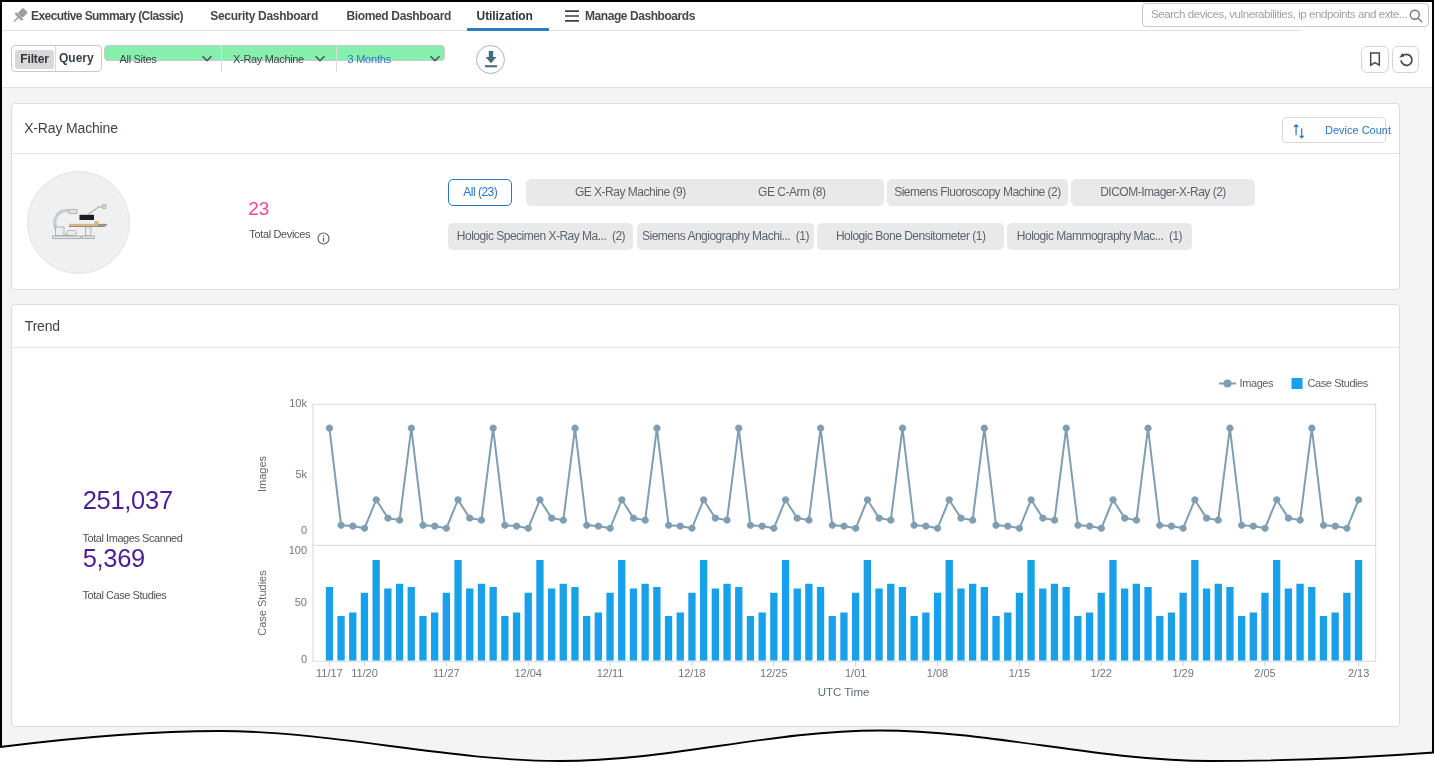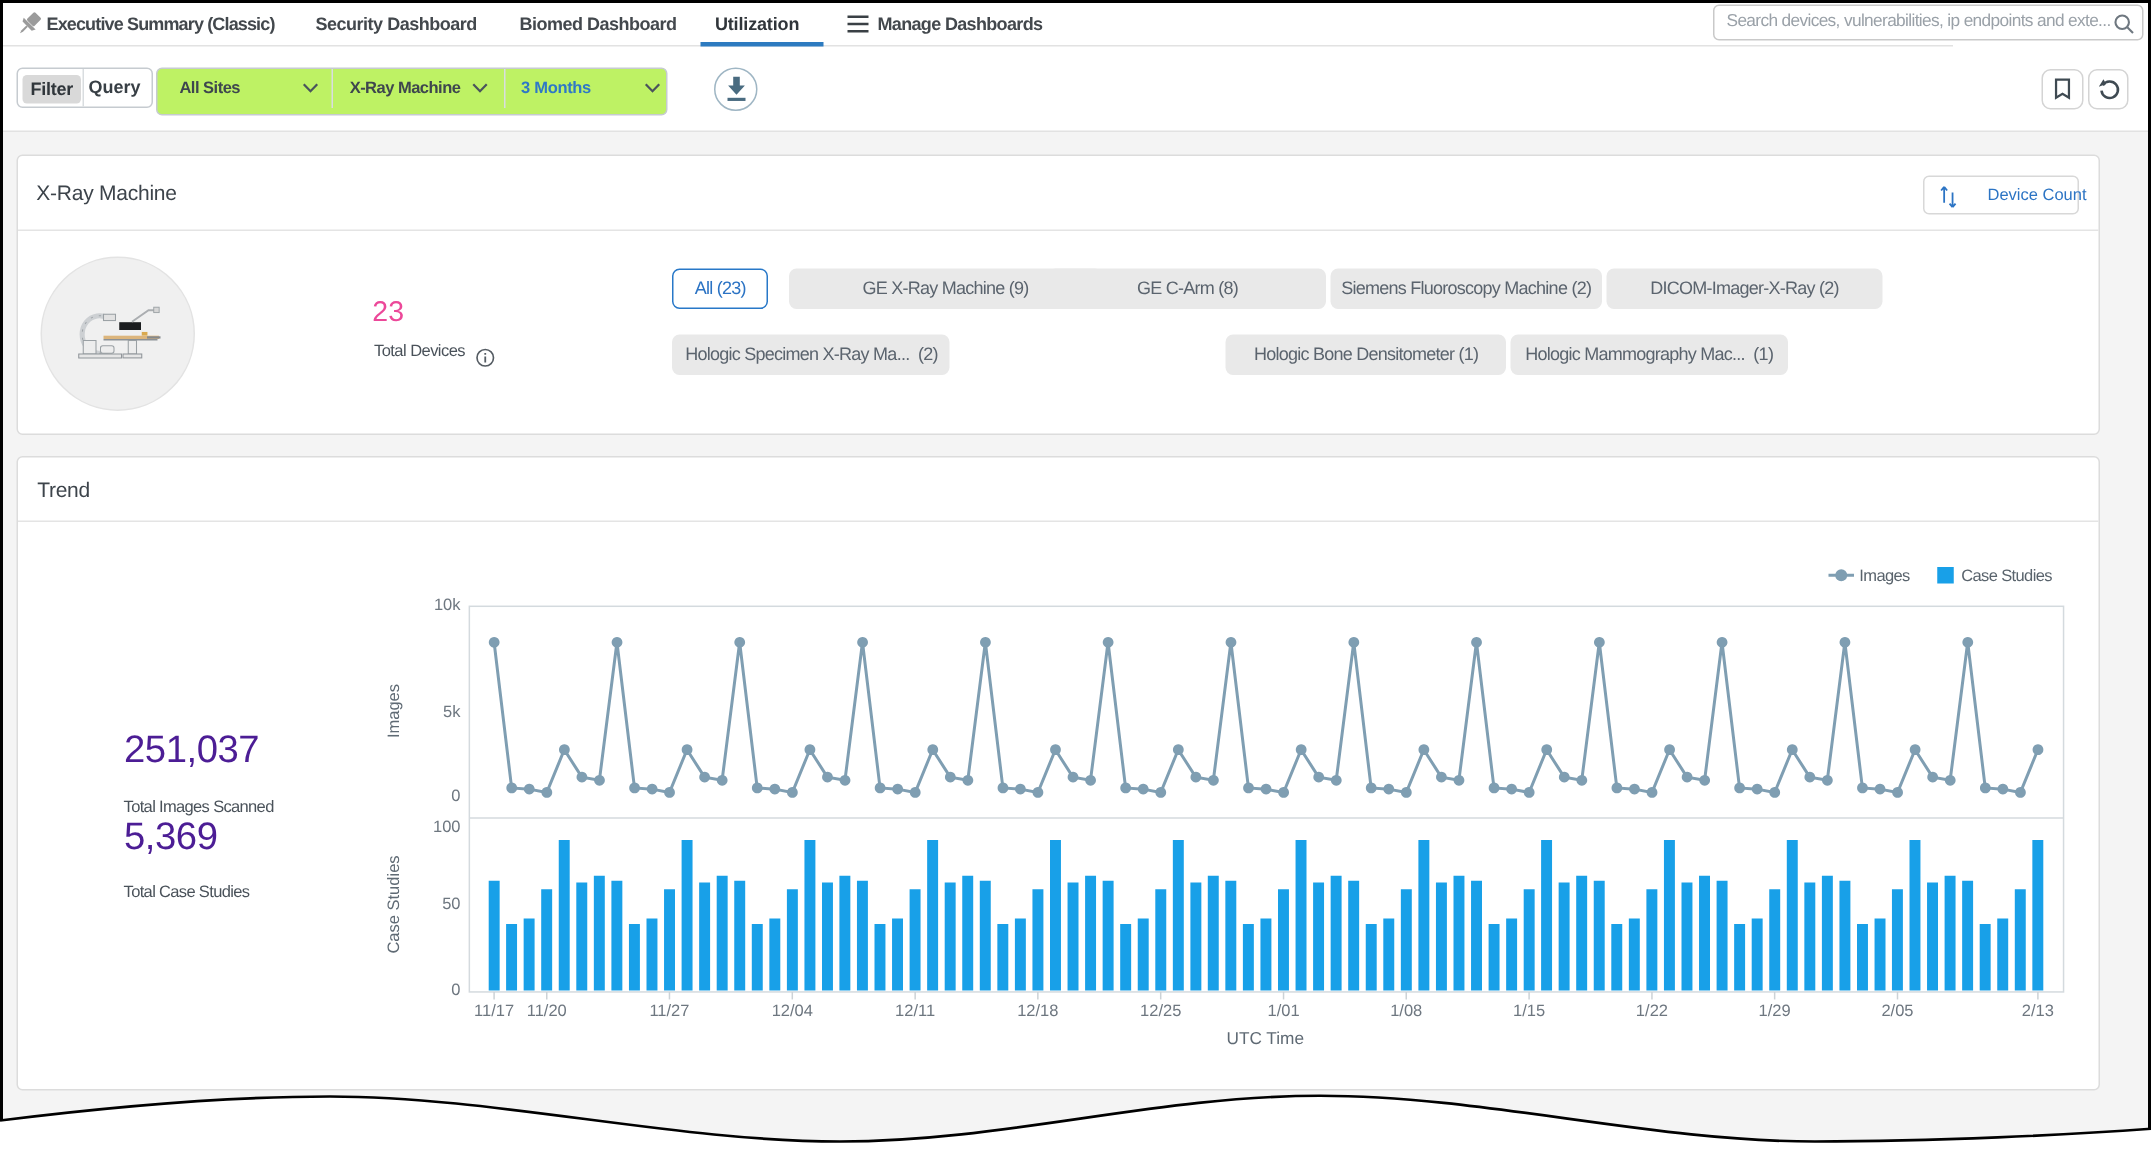--- a/index.html
+++ b/index.html
@@ -15,21 +15,21 @@
 .tab { position:absolute; top:0; height:28px; line-height:29px; font-size:12px; font-weight:700; color:#43484d; white-space:nowrap; }
 .underline { position:absolute; left:464.5px; top:25.9px; width:82.5px; height:2.8px; background:#2d7bc0; }
 .search { position:absolute; left:1140px; top:1px; width:287px; height:23.5px; border:1px solid #c9c9c9; border-radius:4px; background:#fff; }
 .search span { position:absolute; left:8px; top:4.2px; font-size:11.5px; letter-spacing:-0.42px; color:#9aa1a8; white-space:nowrap; }
 
 .fbar { left:2px; top:31.5px; width:1430px; height:56px; background:#fff; border-bottom:1px solid #e2e2e2; z-index:5; }
 .seg { position:absolute; left:8.9px; top:13.7px; width:90.7px; height:27px; border:1px solid #c6cbd0; border-radius:4px; background:#fff; }
 .seg .f { position:absolute; left:3.6px; top:3.5px; width:38.1px; height:19px; background:#d9d9d9; border-radius:3px; text-align:center; line-height:19px; font-size:12px; font-weight:700; letter-spacing:-0.17px; color:#30363b; }
 .seg .q { position:absolute; left:47.1px; top:0; height:25px; line-height:25px; font-size:12px; font-weight:700; color:#383f45; }
 .seg .d { position:absolute; left:43.6px; top:0; width:1px; height:25px; background:#d9dde0; }
-.dd { position:absolute; left:102.3px; top:13.4px; width:341px; height:32px; border:1px solid #c6cbd0; border-radius:4px; background:#bef264;font-weight:bold; }
+.dd { position:absolute; left:102.3px; top:13.4px; width:341px; height:16px; border:1px solid #c6cbd0; border-radius:4px; background:#86efac; }
 .dd .txt { position:absolute; top:0; height:26px; line-height:26px; font-size:11px; color:#3e464e; white-space:nowrap; }
 .dd .div { position:absolute; top:0; width:1px; height:26px; background:#d9dde0; }
 .dlbtn { position:absolute; left:474.1px; top:13.3px; width:29px; height:29px; border:1px solid #9fb6c4; border-radius:50%; background:#fff; }
 .sqbtn { position:absolute; top:14.3px; width:27.5px; height:27.5px; border:1px solid #d4d4d4; border-radius:6px; background:#fff; }
 
 .content { left:2px; top:88.2px; width:1430px; height:678px; background:#f4f4f4; }
 .card { position:absolute; left:8.8px; width:1388.8px; background:#fff; border:1px solid #dcdcdc; border-radius:4px; }
 .card1 { top:15px; height:187.3px; }
 .card2 { top:215.8px; height:423.5px; }
 .chead1 { position:absolute; left:0; top:0; width:100%; height:50.3px; border-bottom:1px solid #e4e4e4; }
@@ -151,20 +151,21 @@
       <svg class="icon" style="left:305.5px;top:128.3px" width="13" height="13" viewBox="0 0 13 13">
         <circle cx="6.5" cy="6.5" r="5.5" fill="none" stroke="#555c63" stroke-width="1.1"></circle>
         <path d="M6.5 5.7 V9.7 M6.5 3.3 V4.5" stroke="#555c63" stroke-width="1.2"></path>
       </svg>
       <div class="chip sel" style="left:436.7px;top:74.8px;width:63.5px">All (23)</div>
       <div class="chip" style="left:514px;top:74.8px;width:209px">GE X-Ray Machine (9)</div>
       <div class="chip" style="left:687.7px;top:74.8px;width:184.5px">GE C-Arm (8)</div>
       <div class="chip" style="left:875.2px;top:74.8px;width:181.0px">Siemens Fluoroscopy Machine (2)</div>
       <div class="chip" style="left:1059.2px;top:74.8px;width:184.0px">DICOM-Imager-X-Ray (2)</div>
       <div class="chip" style="left:436.7px;top:118.7px;width:185.0px">Hologic Specimen X-Ray Ma...&nbsp; (2)</div>
+      <div class="chip" style="left:625.2px;top:118.7px;width:177.0px">Siemens Angiography Machi...&nbsp; (1)</div>
       <div class="chip" style="left:805.2px;top:118.7px;width:187.5px">Hologic Bone Densitometer (1)</div>
       <div class="chip" style="left:995.2px;top:118.7px;width:185.0px">Hologic Mammography Mac...&nbsp; (1)</div>
     </div>
     <div class="card card2">
       <div class="chead2">
         <span>Trend</span>
       </div>
     </div>
     <div class="stat-n" style="top:397.6px">251,037</div>
     <div class="stat-l" style="top:429.6px">Total Images Scanned</div>

